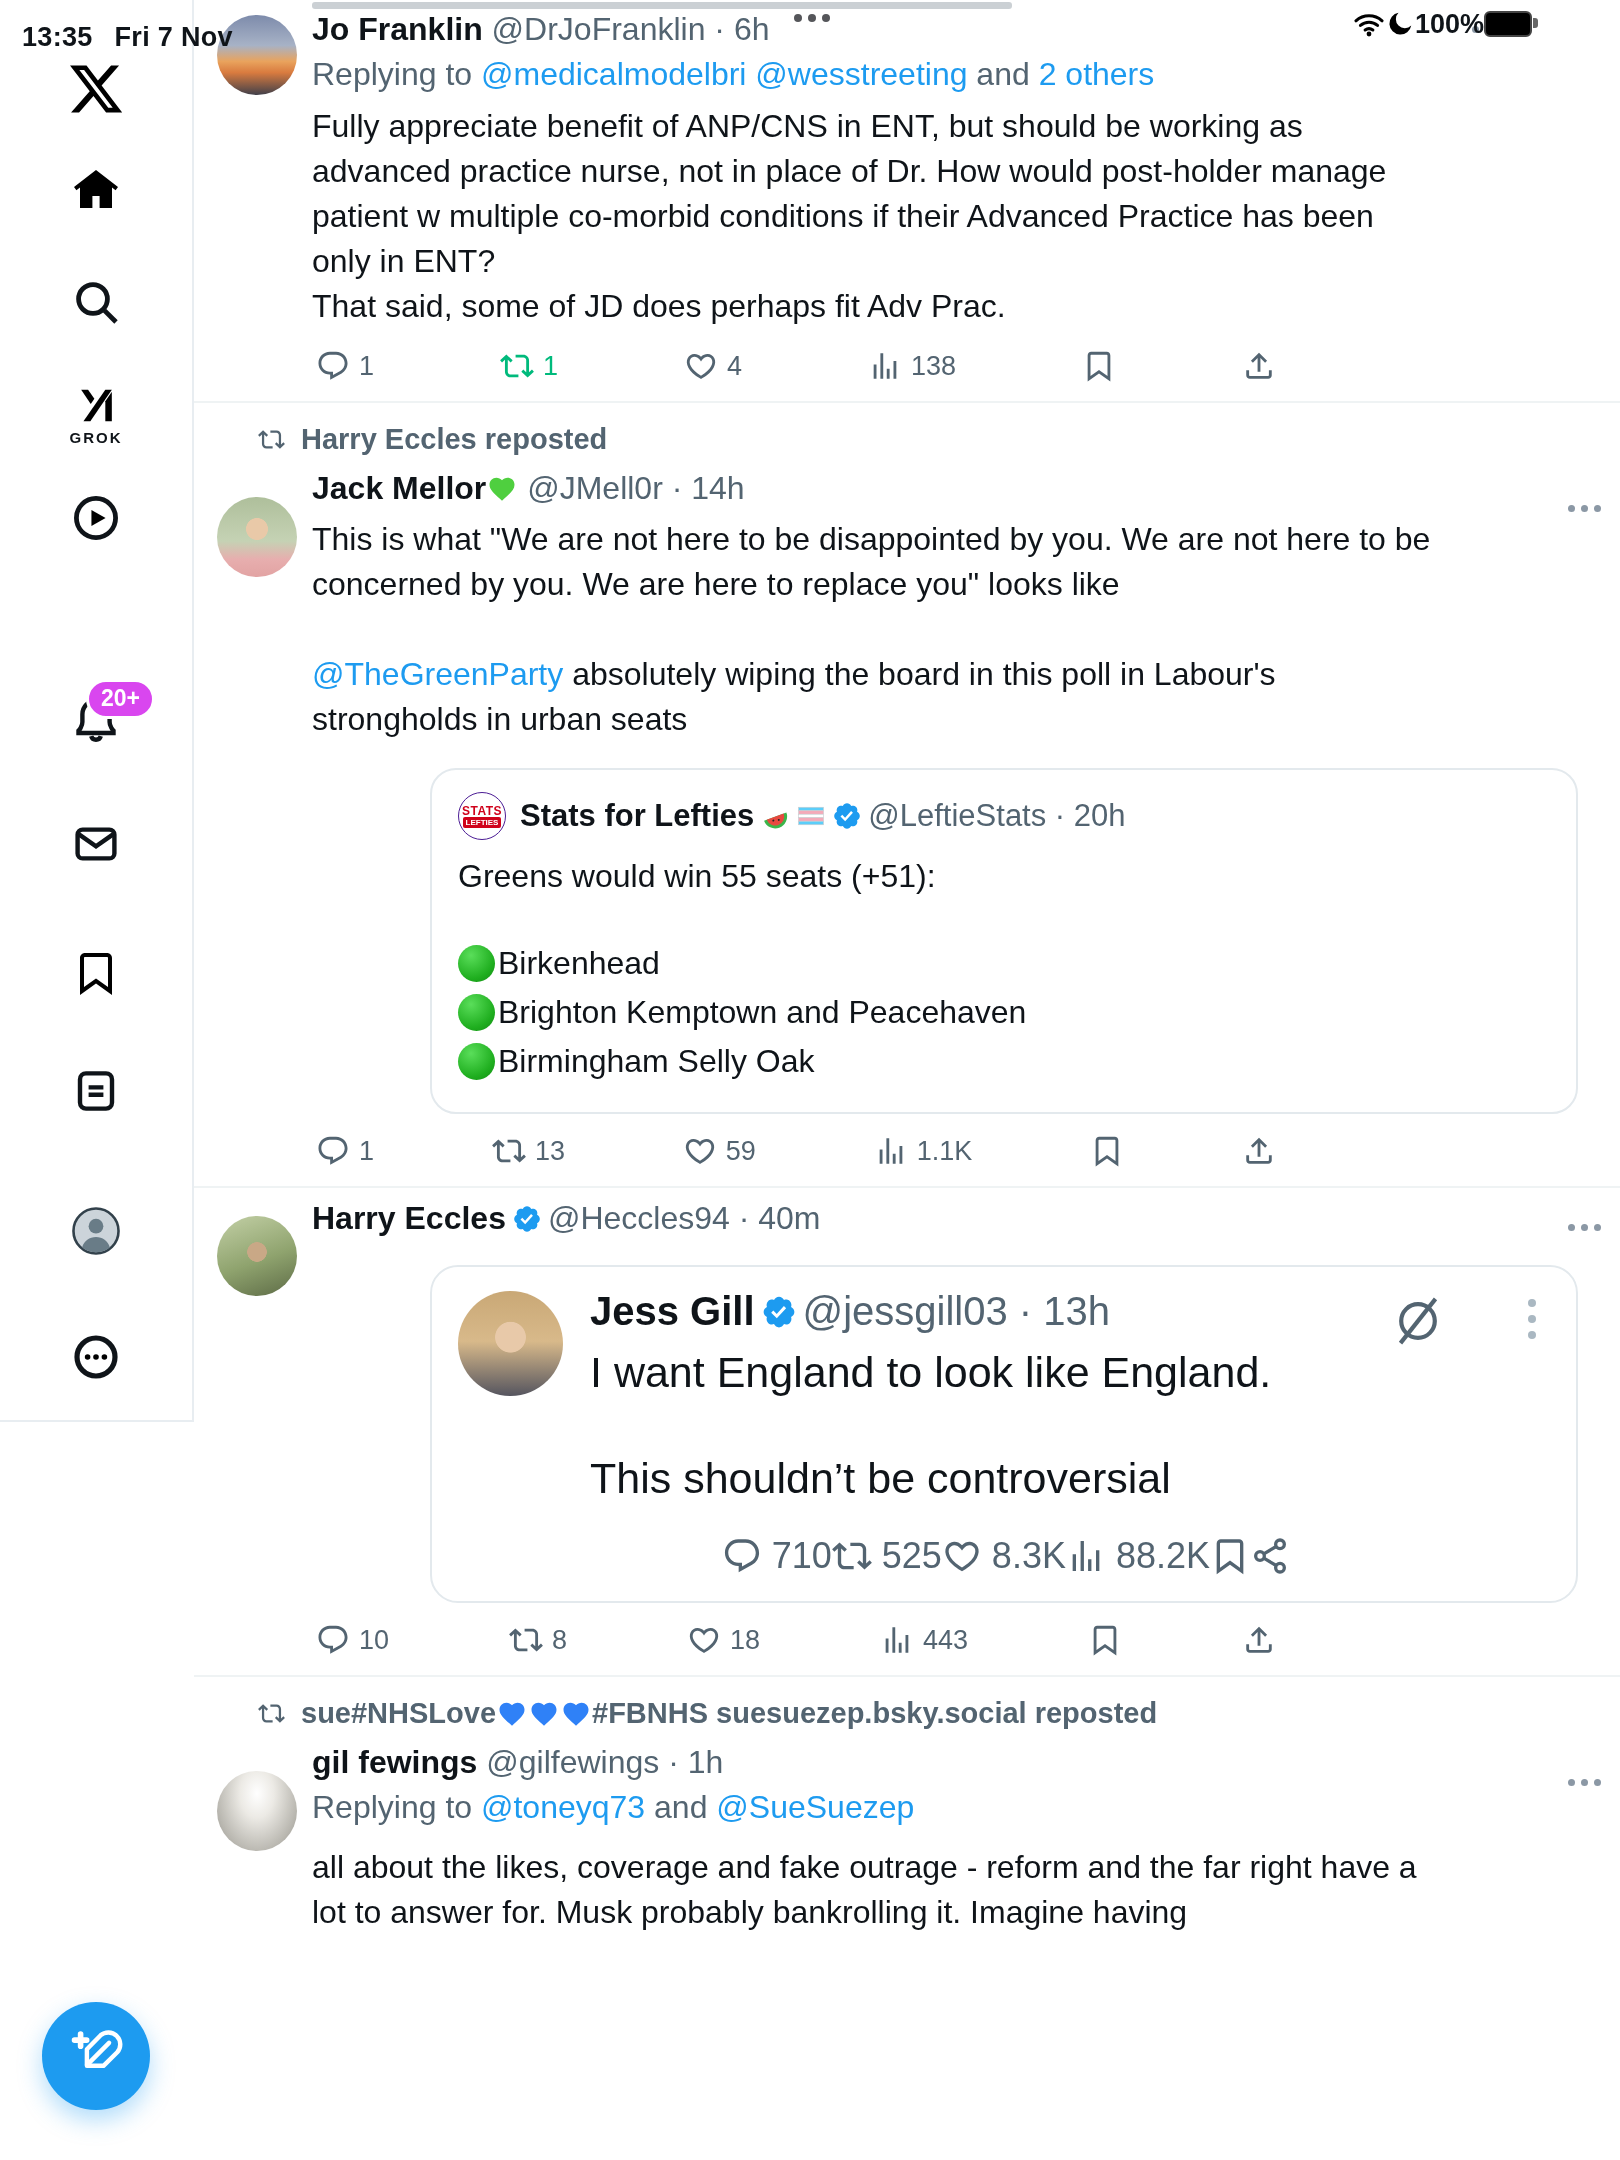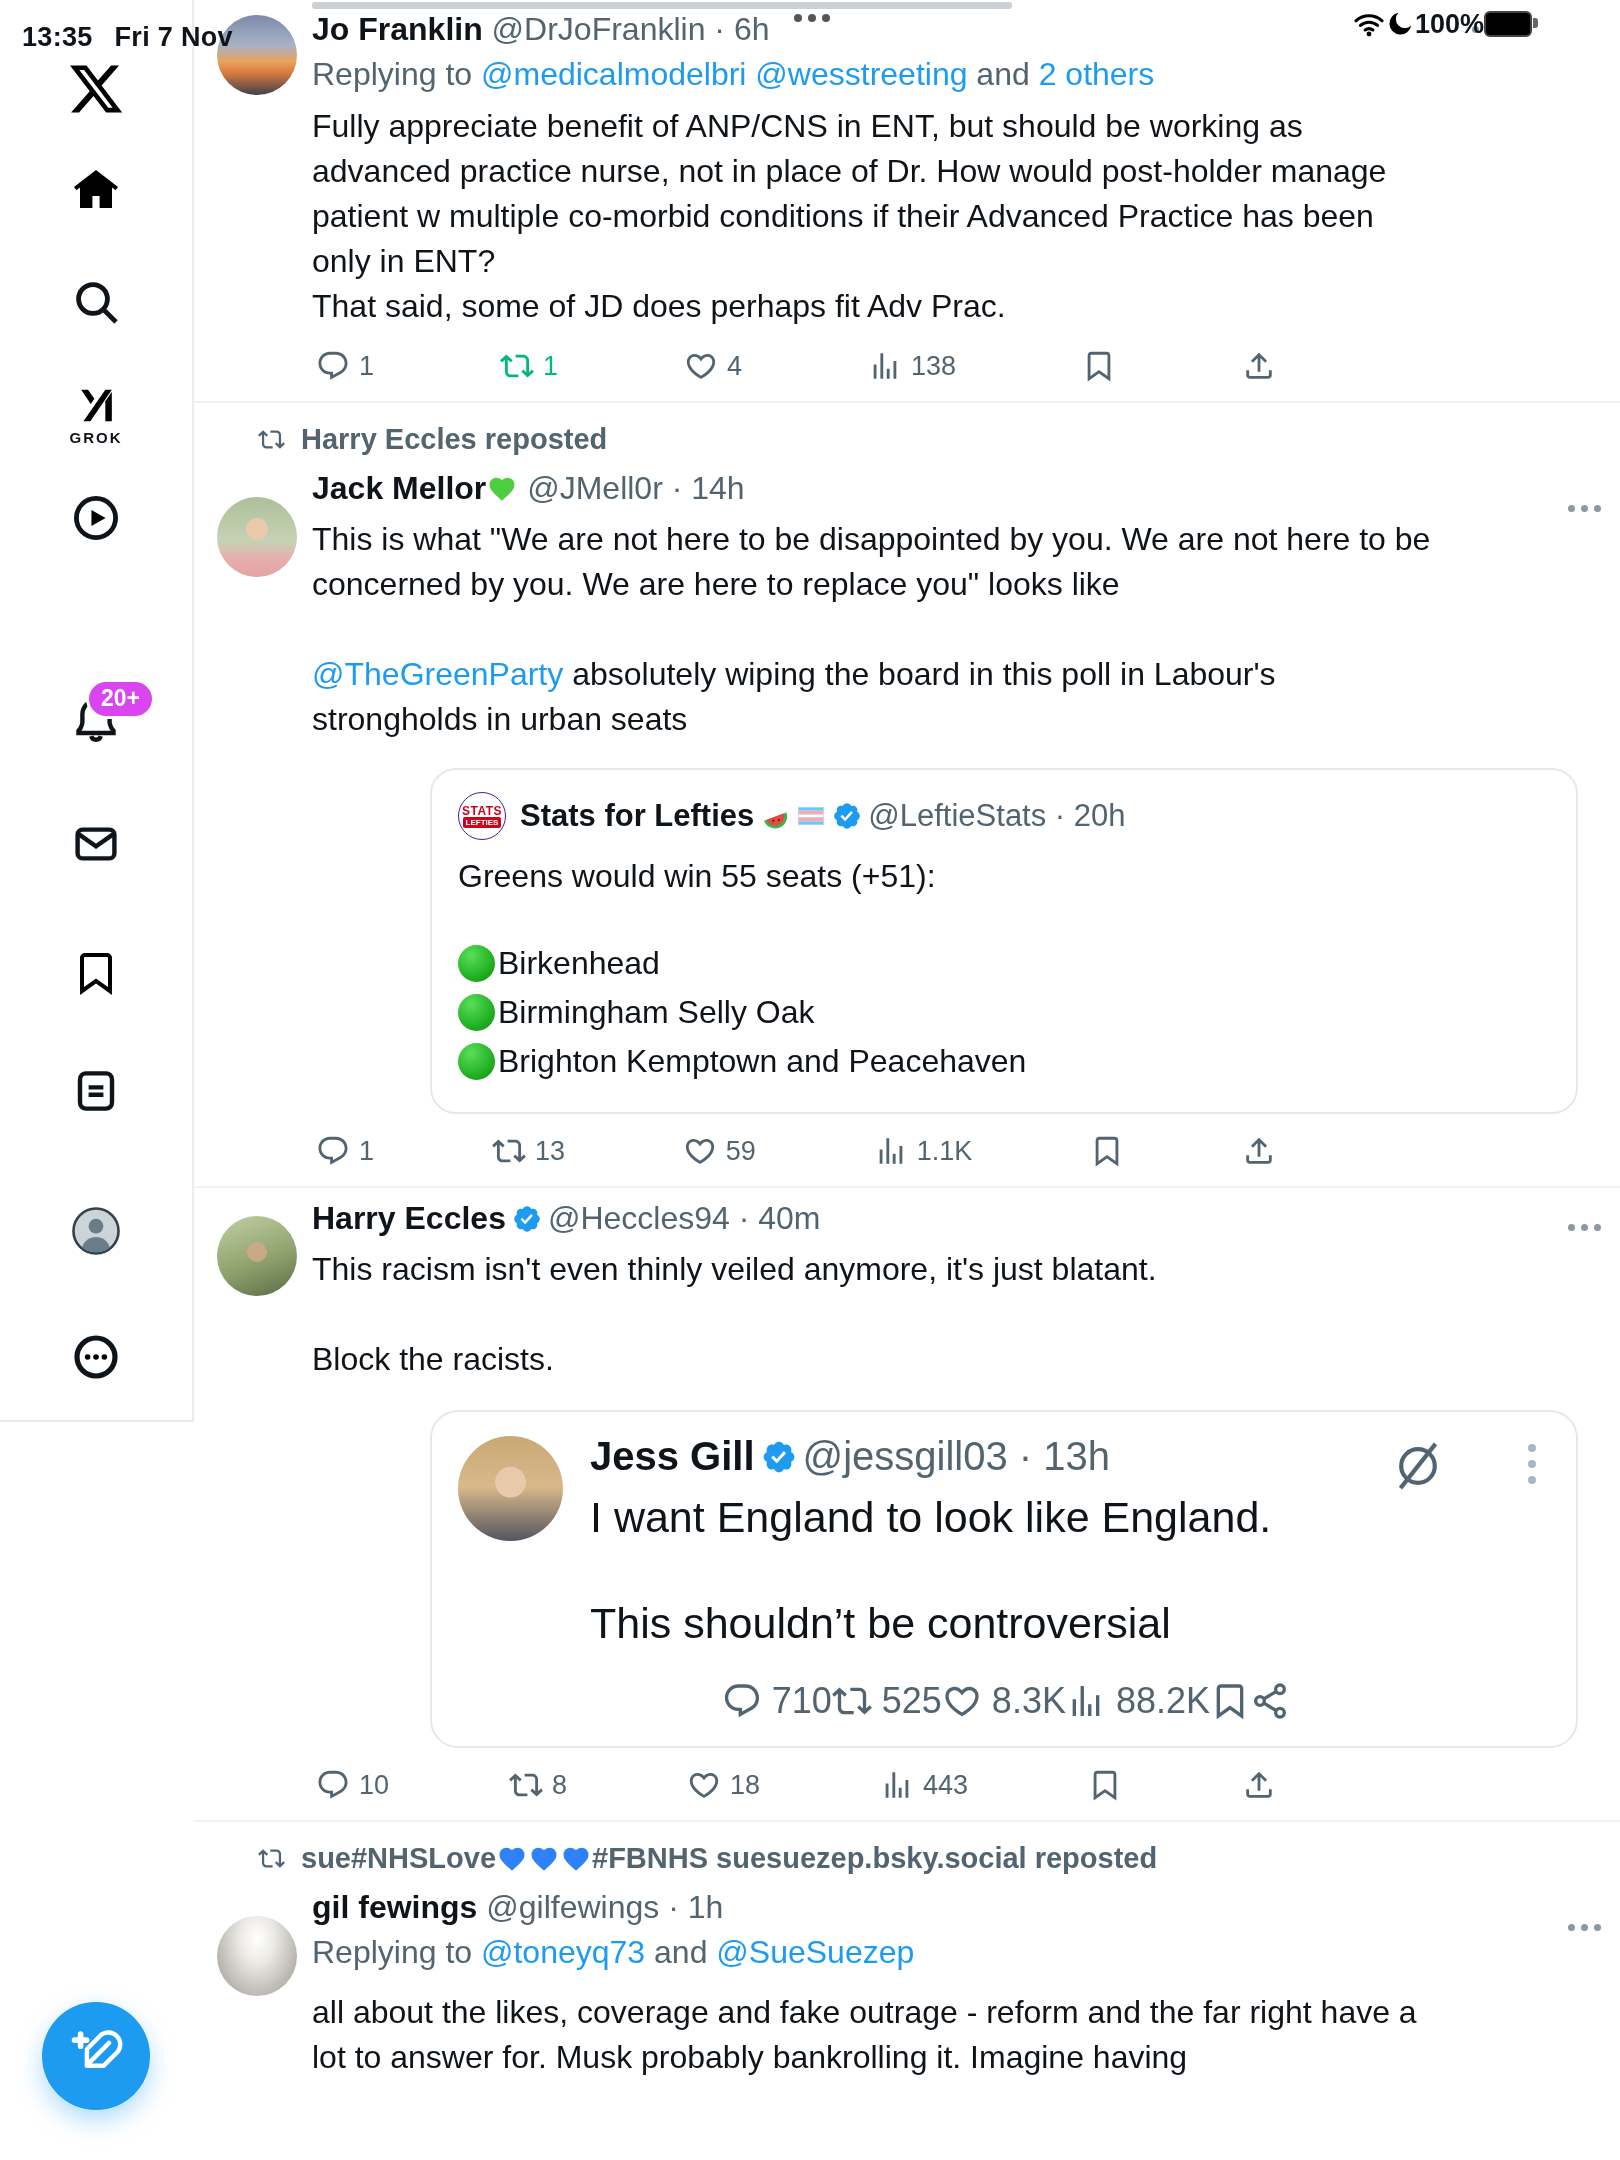--- a/index.html
+++ b/index.html
@@ -386,25 +386,25 @@
             <span class="t-gray">20h</span>
           </div>
           <div class="qintro">Greens would win 55 seats (+51):</div>
           <div class="seats">
             <div class="seat">
                 <span class="gcirc"></span>
                 <span>Birkenhead</span>
               </div>
             <div class="seat">
                 <span class="gcirc"></span>
-                <span>Birmingham Selly Oak</span>
+                <span>Brighton Kemptown and Peacehaven</span>
               </div>
             <div class="seat">
                 <span class="gcirc"></span>
-                <span>Brighton Kemptown and Peacehaven</span>
+                <span>Birmingham Selly Oak</span>
               </div>
           </div>
         </div>
       </div>
       <div class="actions">
         <div class="act">
             <svg class="ai">
               <use href="#i-reply"></use>
             </svg>
             <span>1</span>
@@ -452,21 +452,20 @@
           <span class="t-name">Harry Eccles</span>
           <svg class="vbadge">
               <use href="#i-badge"></use>
             </svg>
           <span class="t-gray">@Heccles94</span>
           <span class="t-gray">&nbsp;</span>
             <span class="t-gray">·</span>
             <span class="t-gray">&nbsp;</span>
           <span class="t-gray">40m</span>
         </div>
-        <p class="t-body"><span>This racism isn't even thinly veiled  anymore, it's just blatant.</span><br><br><span>Block the racists.</span></p>
 
         <div class="qcard-big">
           <div class="bq-av av-jess"></div>
           <svg class="bq-noslash">
               <use href="#i-noslash"></use>
             </svg>
           <div class="bq-kebab">
               <i></i>
               <i></i>
               <i></i>

